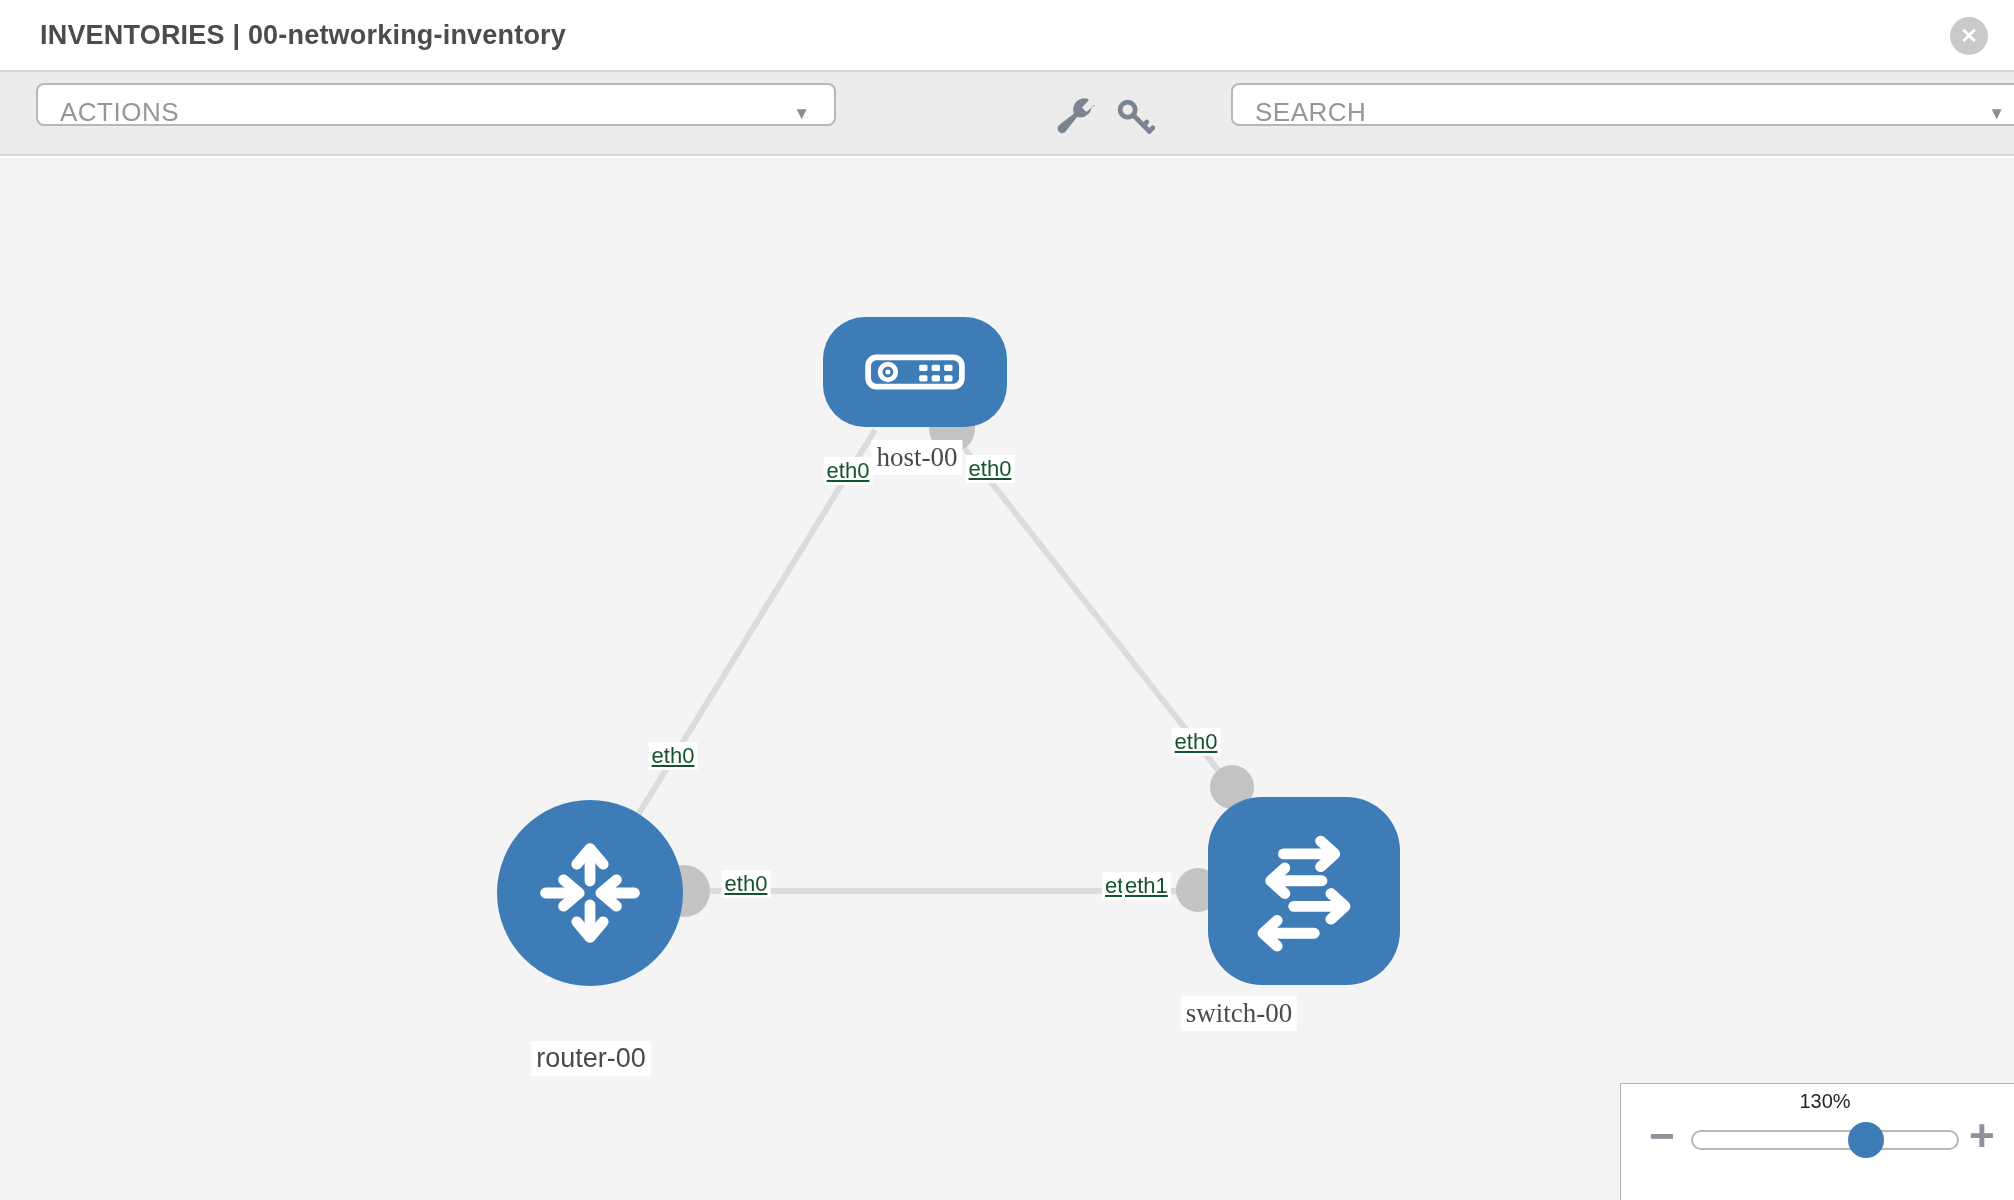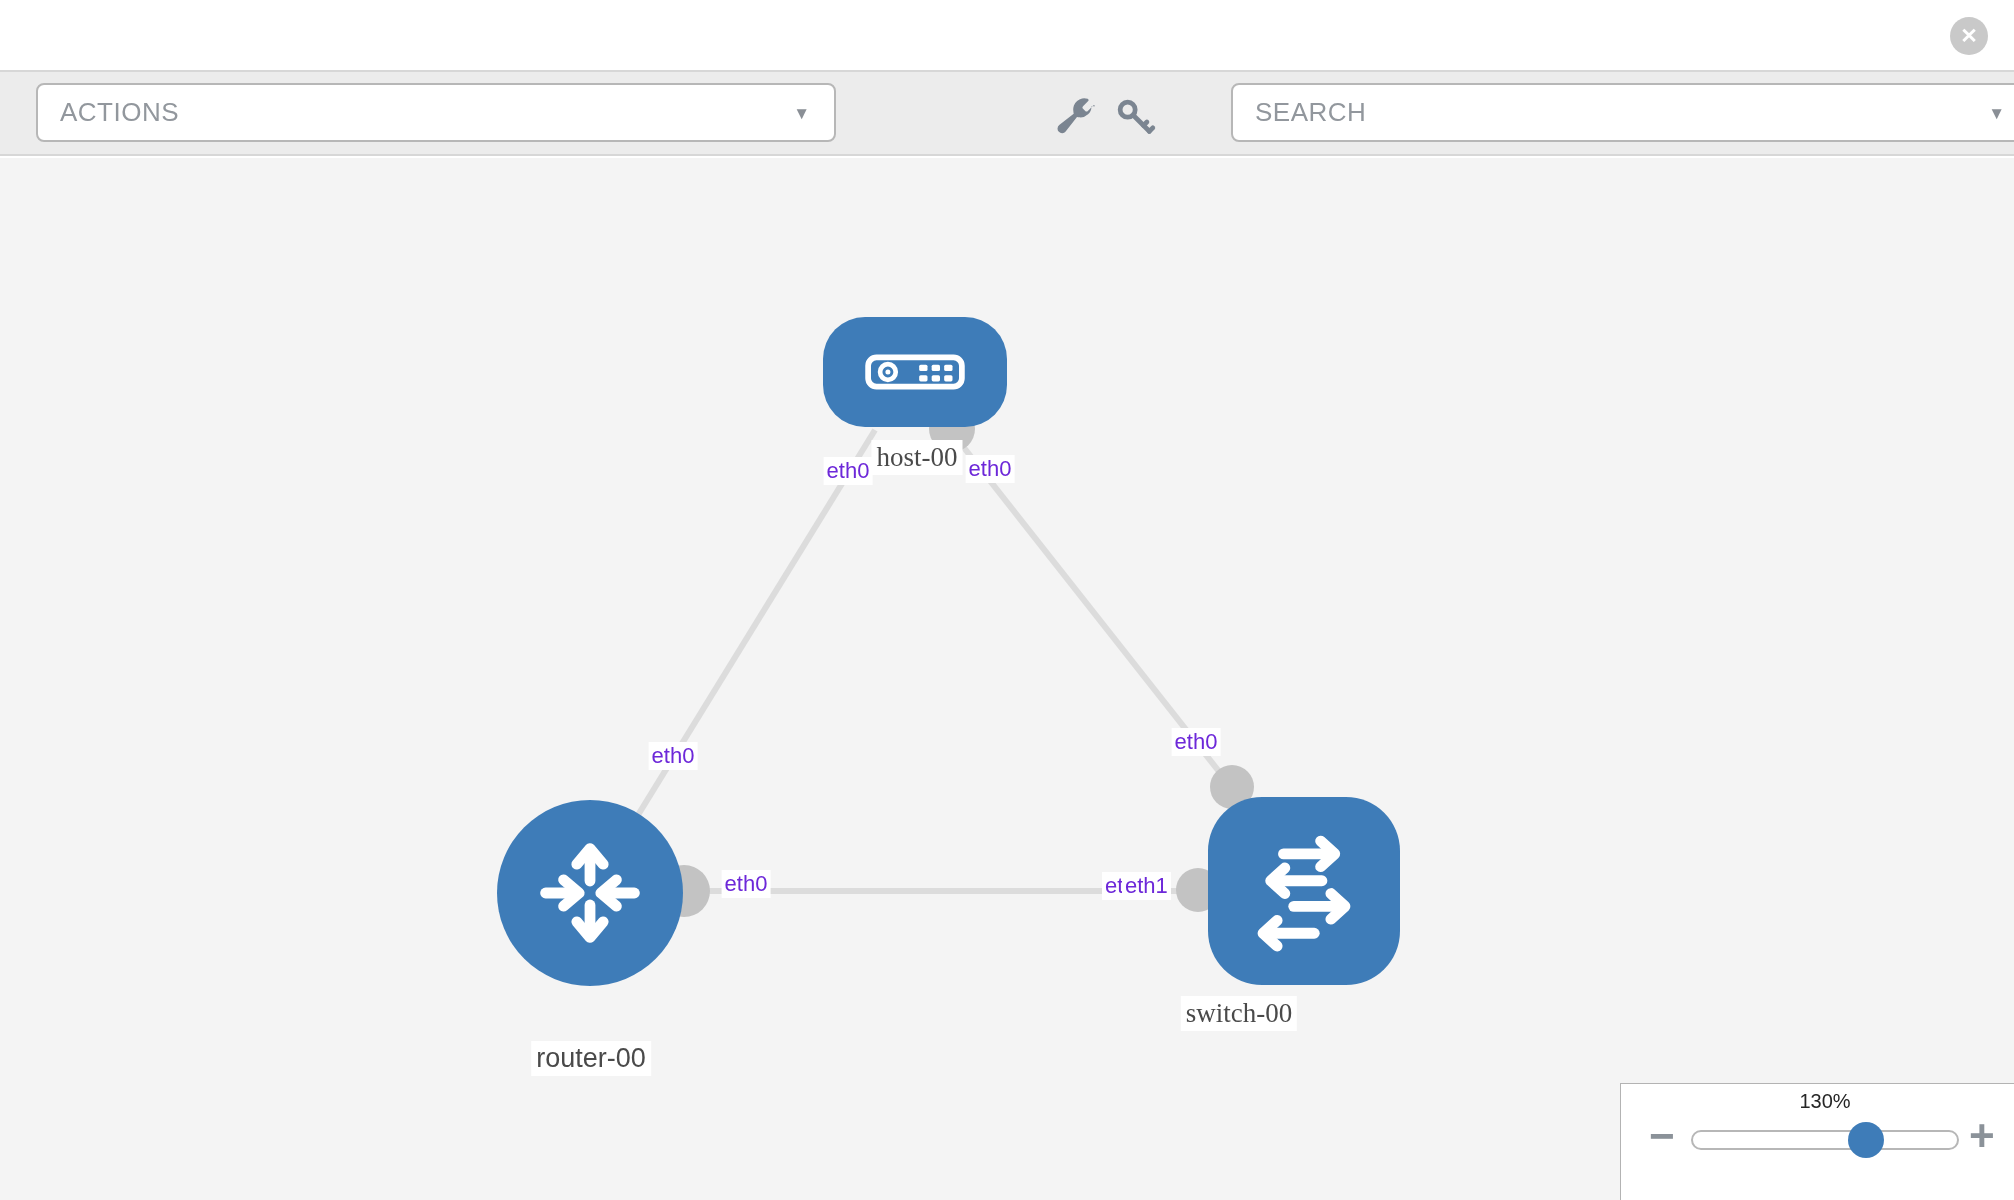--- a/index.html
+++ b/index.html
@@ -13,21 +13,21 @@
   .header-title { position:absolute; left:40px; top:0; height:70px; line-height:70px;
                   font-size:27px; font-weight:bold; color:#4c4c4c; letter-spacing:.2px; }
   .close-btn { position:absolute; right:26px; top:17px; width:38px; height:38px;
                border-radius:50%; background:#c9c9c9; color:#ffffff;
                font-size:21px; font-weight:bold; text-align:center; line-height:38px;
                cursor:pointer; }
 
   
   .toolbar { position:absolute; left:0; top:72px; width:2014px; height:84px;
              background:#ececec; border-bottom:2px solid #d7d7d7; }
-  .dropdown { position:absolute; top:11px; height:59px; background:#ffffff;
+  .dropdown { position:absolute; top:11px; height:43px; background:#ffffff;
               border:2px solid #b7b7b7; border-radius:8px; }
   .dropdown-actions { left:36px;  width:800px; }
   .dropdown-search  { left:1183px; width:800px;margin-left:48px; }
   .dropdown-label { position:absolute; left:22px; top:0; height:55px; line-height:55px;
                     font-size:26px; color:#92979d; letter-spacing:.5px; }
   .dropdown-caret { position:absolute; right:24px; top:0; height:55px; line-height:57px;
                     font-size:17px; color:#8a8f96; }
   .tool-icon { position:absolute; top:23px; width:44px; height:44px; cursor:pointer; }
   .tool-icon.wrench { left:1055px; }
   .tool-icon.key    { left:1113px; }
@@ -45,23 +45,23 @@
   .node-router { left:497px;  top:642px; width:186px; height:186px; border-radius:50%; }
   .node-switch { left:1208px; top:639px; width:192px; height:188px; border-radius:54px; }
 
   .node-label { position:absolute; background:#ffffff; color:#4a4a4a;
                 font-size:27px; padding:2px 5px; white-space:nowrap;
                 transform:translateX(-50%); }
   .lbl-host   { left:917px;  top:282px;font-family:Liberation Serif, serif; }
   .lbl-router { left:591px;  top:840px;margin-top:43px; }
   .lbl-switch { left:1239px; top:838px;font-family:Liberation Serif, serif; }
 
-  .if-label { position:absolute; background:#ffffff; color:#6d28d9;
+  .if-label { position:absolute; background:#ffffff; color:#14532d;
               font-size:22px; padding:1px 3px; white-space:nowrap;
-              transform:translateX(-50%); }
+              transform:translateX(-50%);text-decoration:underline; }
   .if-host-left    { left:848px;  top:299px; }
   .if-host-right   { left:990px;  top:297px; }
   .if-hr-mid       { left:673px;  top:584px; }
   .if-hs-mid       { left:1196px; top:570px; }
   .if-router-right { left:746px;  top:712px; }
   .if-switch-back  { left:1102px; top:714px; transform:none; }
   .if-switch-front { left:1122px; top:714px; transform:none; }
 
   
   .zoom-panel { position:absolute; left:1620px; top:925px; width:400px; height:120px;
@@ -77,20 +77,21 @@
                 cursor:pointer; }
   .zoom-handle { position:absolute; left:155px; top:-10px; width:36px; height:36px;
                  border-radius:50%; background:#3e7cb8; cursor:pointer; }
 </style>
 </head>
 <body>
 
 <div id="app">
 
   <div class="header">
+    <div class="header-title">INVENTORIES | 00-networking-inventory</div>
     <div class="close-btn">✕</div>
   </div>
 
   <div class="toolbar">
     <div class="dropdown dropdown-actions">
       <span class="dropdown-label">ACTIONS</span>
       <span class="dropdown-caret">▼</span>
     </div>
 
     <div class="tool-icon wrench">

